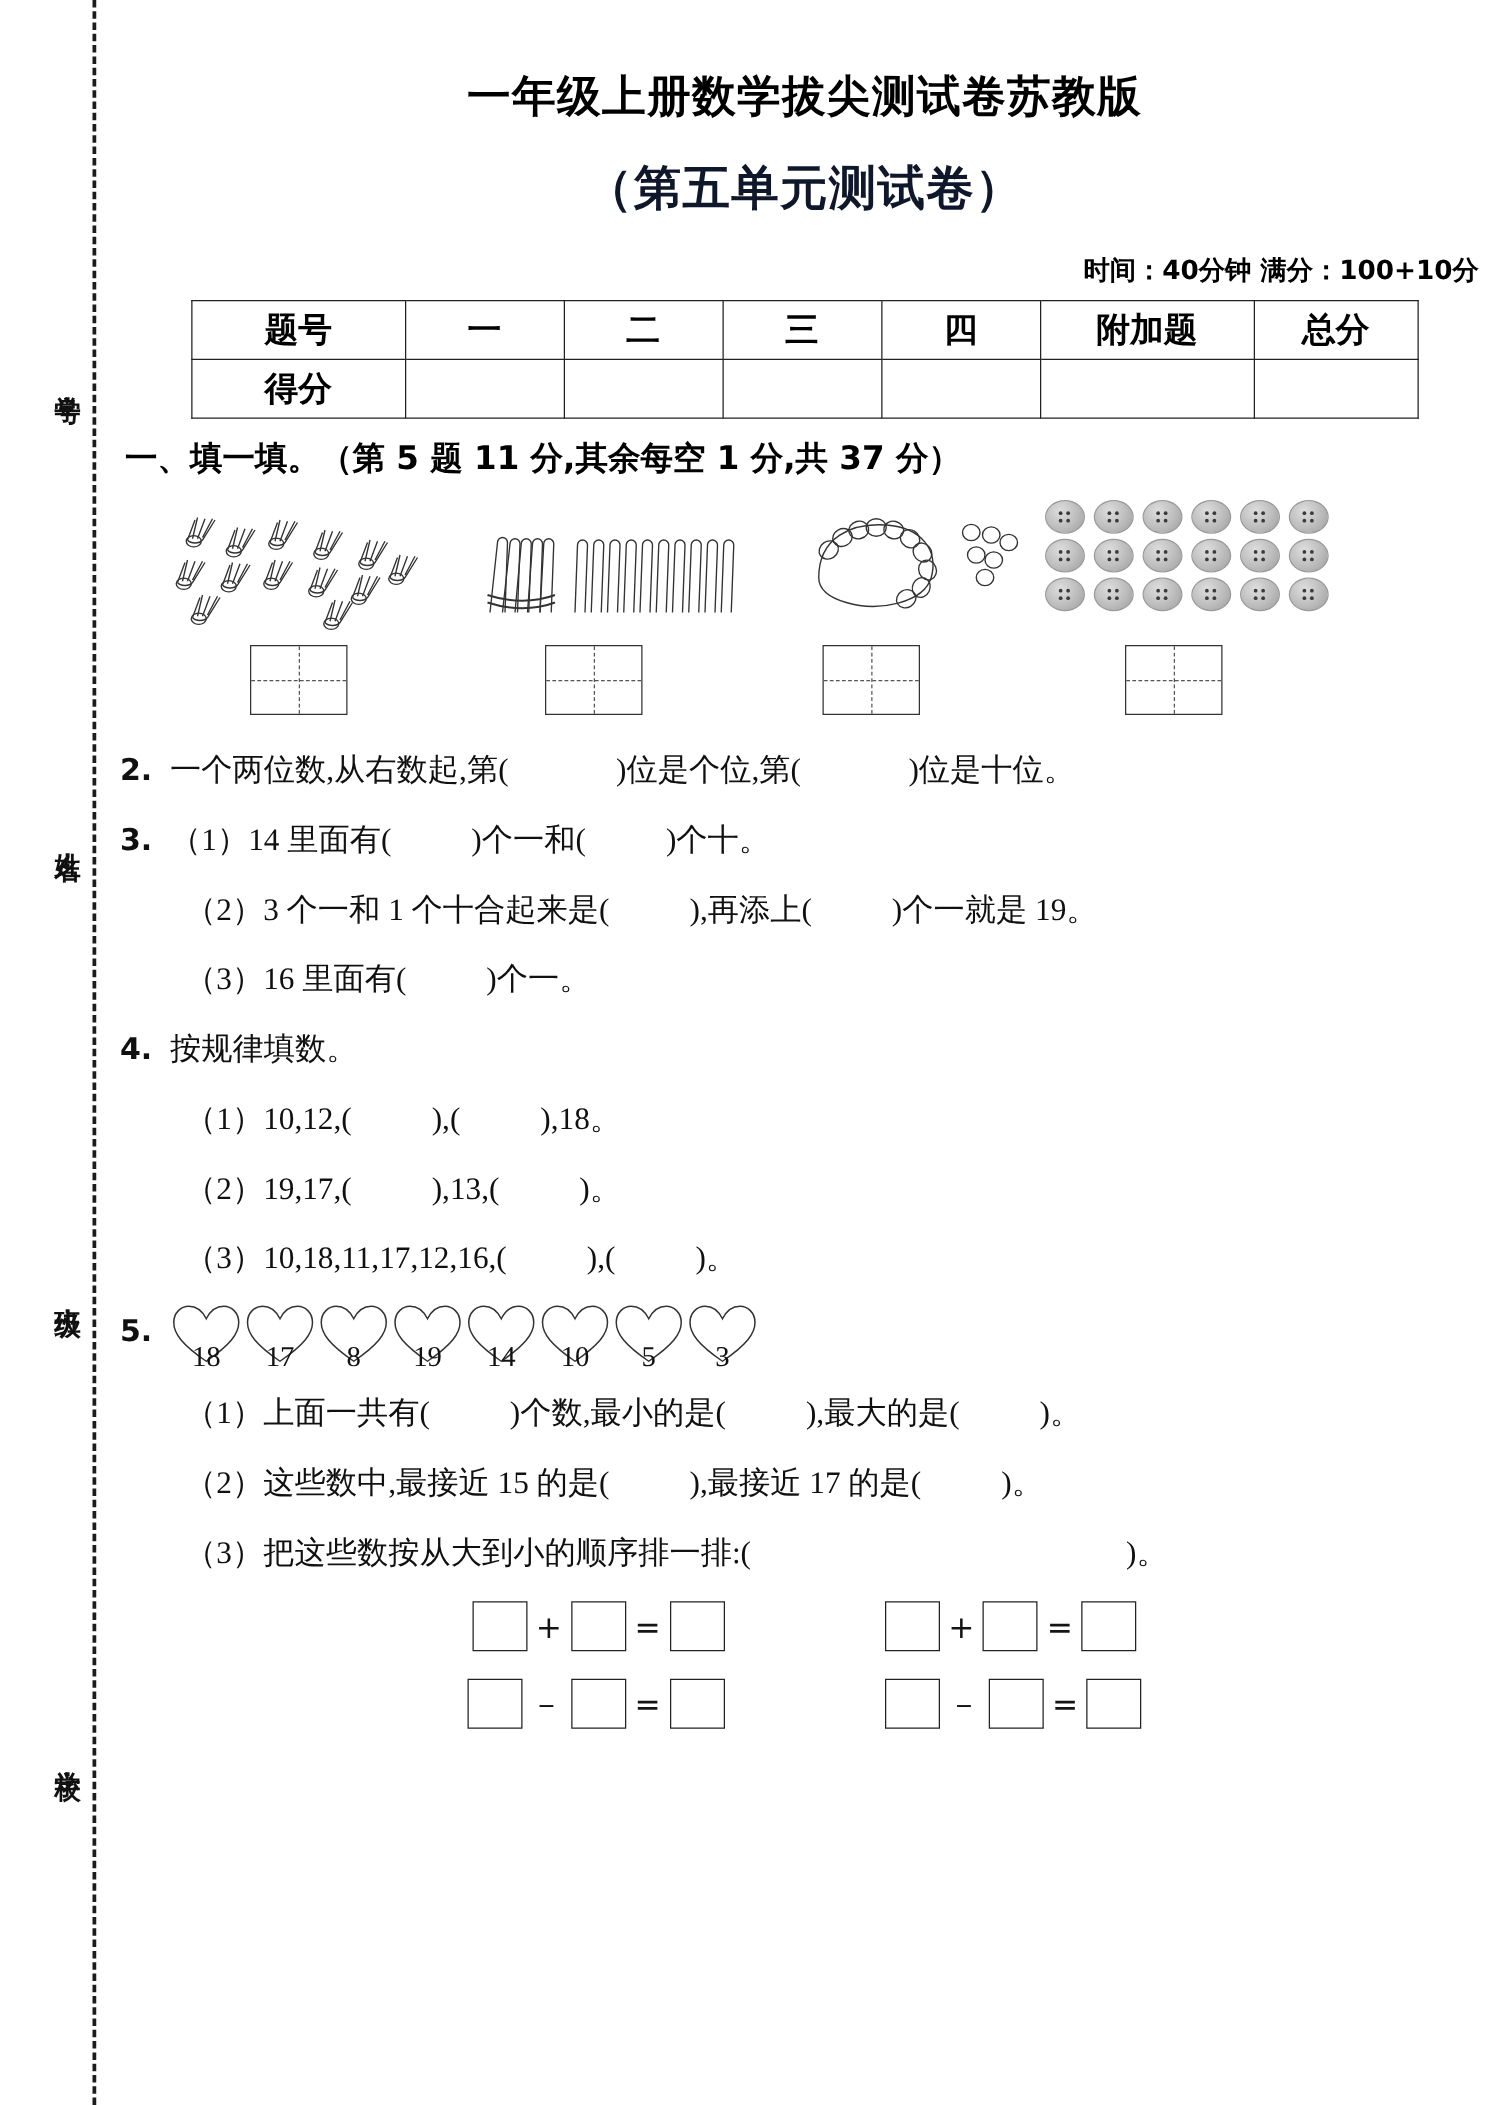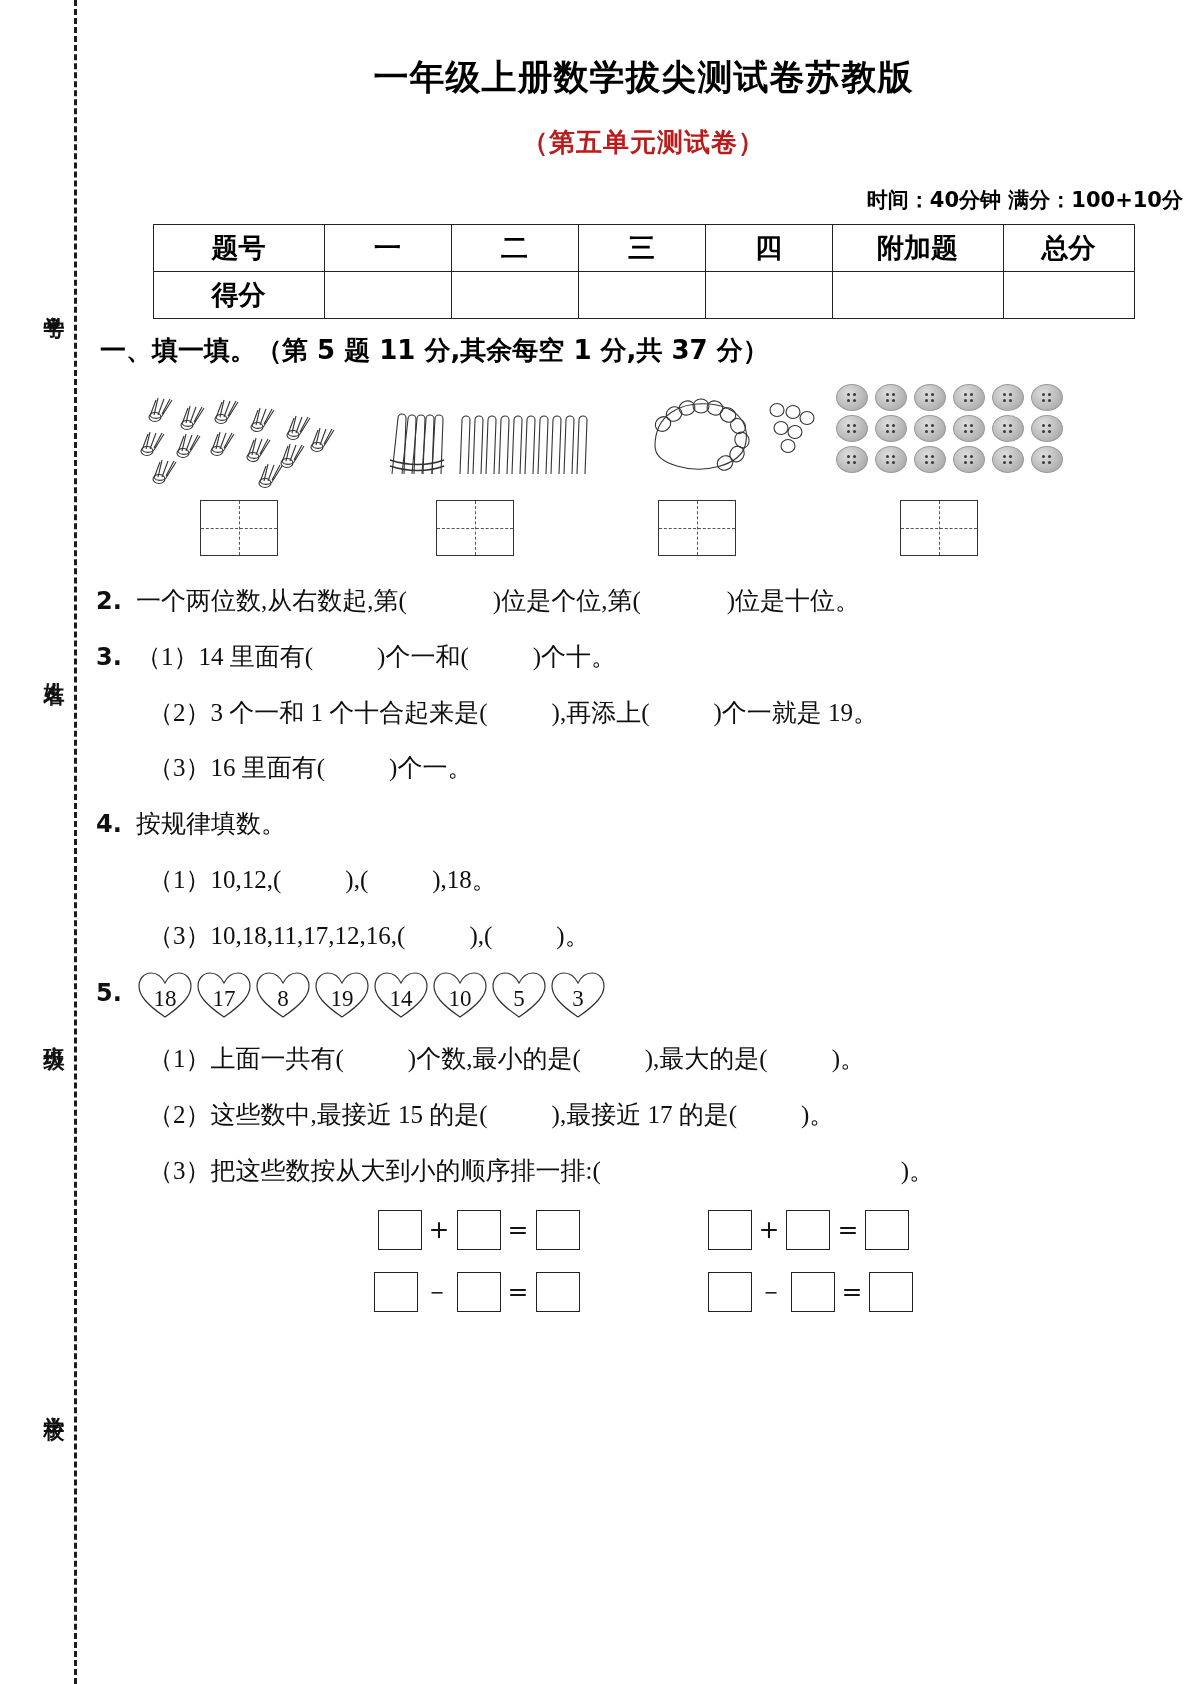--- a/index.html
+++ b/index.html
@@ -35,22 +35,22 @@
   
   .page{ position:absolute; left:96px; top:0; width:1095px; height:1684px; }
 
   .title{
     text-align:center; font-family:"DejaVu Sans","Liberation Sans",sans-serif;
     font-weight:bold; font-size:35px; letter-spacing:1px;
     margin:54px 0 0 0; color:#000;
   }
   .subtitle{
     text-align:center; font-family:"DejaVu Sans","Liberation Sans",sans-serif;
-    font-weight:bold; font-size:26px; letter-spacing:1px;
-    margin:24px 0 0 0; color:#b91c1c;
+    font-weight:bold; font-size:38px; letter-spacing:1px;
+    margin:24px 0 0 0; color:#0f172a;
   }
   .meta{
     text-align:right; padding-right:8px; margin-top:26px;
     font-family:"DejaVu Sans","Liberation Sans",sans-serif;
     font-weight:bold; font-size:21px; color:#000;
   }
 
   
   table.score{
     border-collapse:collapse; margin:10px auto 0 auto;
@@ -114,21 +114,21 @@
   .tzg::after{
     content:""; position:absolute; top:50%; left:0; width:100%;
     border-top:1.3px dashed #555;
   }
 
   
   .hearts{ display:inline-flex; gap:1px; vertical-align:middle; }
   .heart{ position:relative; width:58px; height:50px; }
   .heart svg{ position:absolute; left:0; top:0; }
   .heart span{
-    position:absolute; left:0; top:0; width:58px; height:50px;
+    position:absolute; left:0; top:16px; width:58px; height:50px;
     display:flex; align-items:center; justify-content:center;
     font-size:23px; font-family:"Liberation Serif","DejaVu Serif",serif;
     padding-top:6px; box-sizing:border-box; color:#111;
   }
 
   
   .eqwrap{ margin-top:22px; }
   .eqline{ display:flex; justify-content:center; gap:128px; margin-top:22px; }
   .eq{ display:flex; align-items:center; gap:7px; font-size:27px; }
   .ebox{ width:44px; height:40px; border:1.6px solid #222; box-sizing:border-box; }
@@ -335,20 +335,23 @@
     <span class="qtext">（3）</span><span class="qtext">16 里面有(</span><span class="gap-m"></span><span class="qtext">)个一。</span>
   </div>
 
   <div class="q">
     <span class="qnum">4.</span><span class="qtext">按规律填数。</span>
   </div>
   <div class="q indent">
     <span class="qtext">（1）</span><span class="qtext">10,12,(</span><span class="gap-m"></span><span class="qtext">),(</span><span class="gap-m"></span><span class="qtext">),18。</span>
   </div>
   <div class="q indent">
+    <span class="qtext">（2）</span><span class="qtext">19,17,(</span><span class="gap-m"></span><span class="qtext">),13,(</span><span class="gap-m"></span><span class="qtext">)。</span>
+  </div>
+  <div class="q indent">
     <span class="qtext">（3）</span><span class="qtext">10,18,11,17,12,16,(</span><span class="gap-m"></span><span class="qtext">),(</span><span class="gap-m"></span><span class="qtext">)。</span>
   </div>
 
   <div class="q" style="margin-top:18px;">
     <span class="qnum">5.</span><span class="hearts">
       <span class="heart">
         <svg width="58" height="50" viewBox="0 0 58 50">
             <path d="M29 47 C 10 34, 3 25, 3 16 C 3 8, 9 3, 15 3 C 21 3, 26 7, 29 13 C 32 7, 37 3, 43 3 C 49 3, 55 8, 55 16 C 55 25, 48 34, 29 47Z" fill="none" stroke="#333" stroke-width="1.2"></path>
           </svg>
         <span>18</span>

